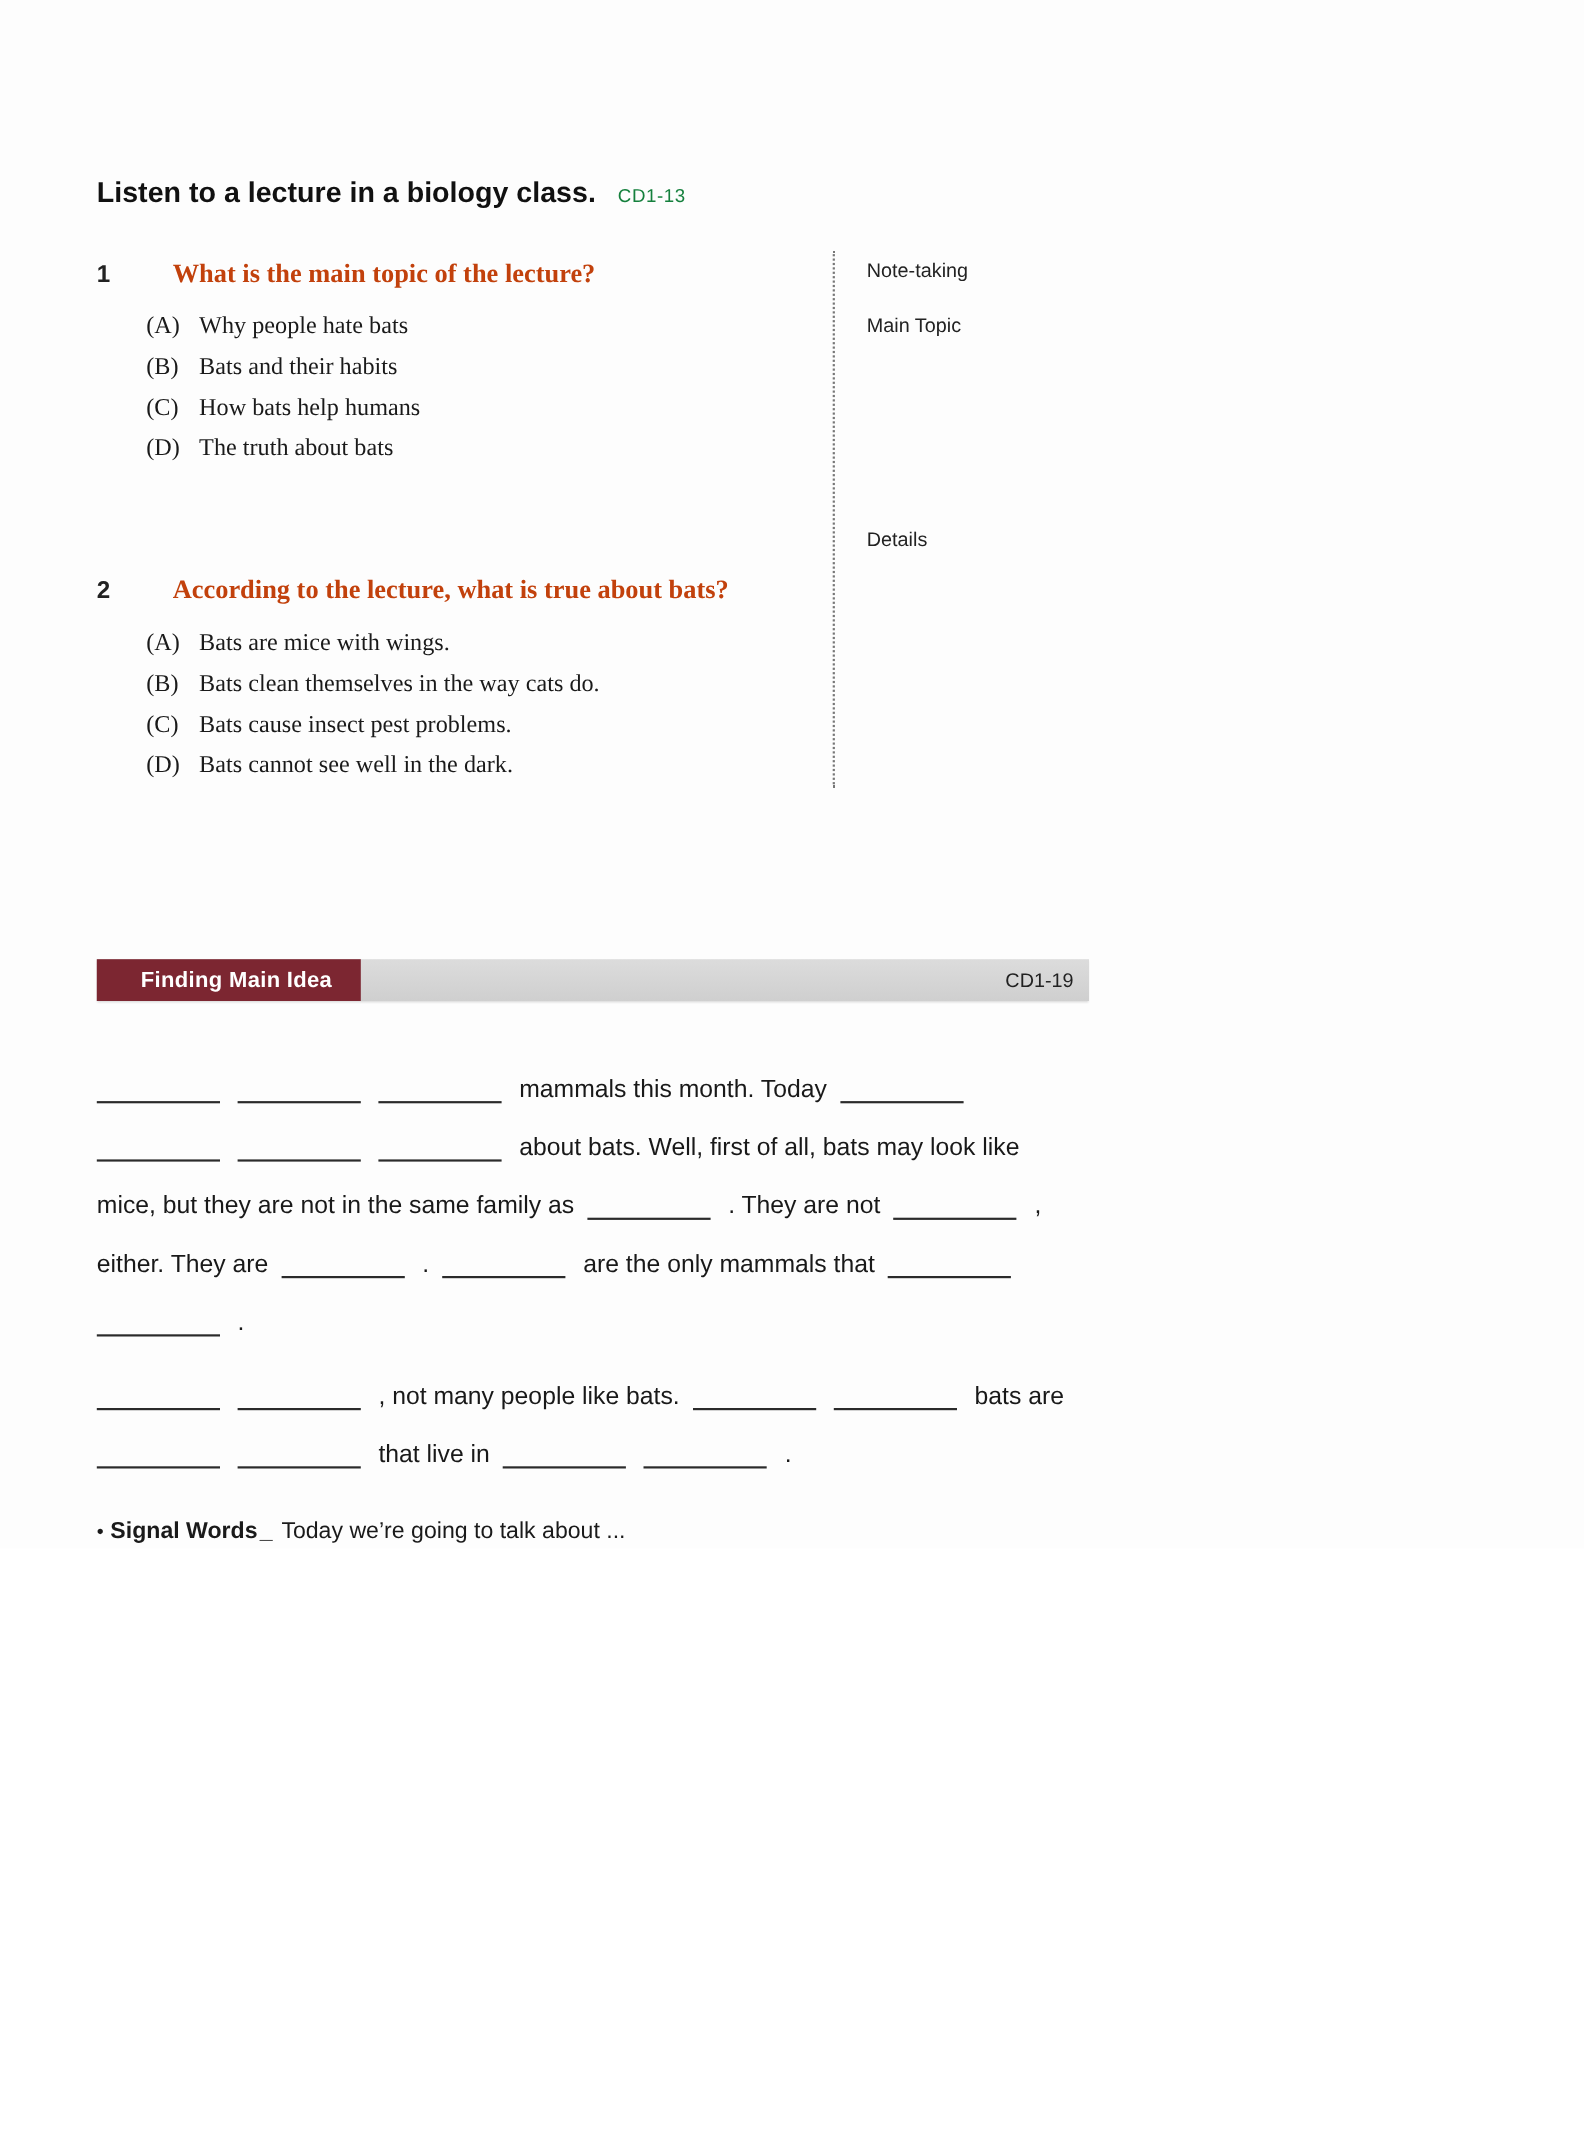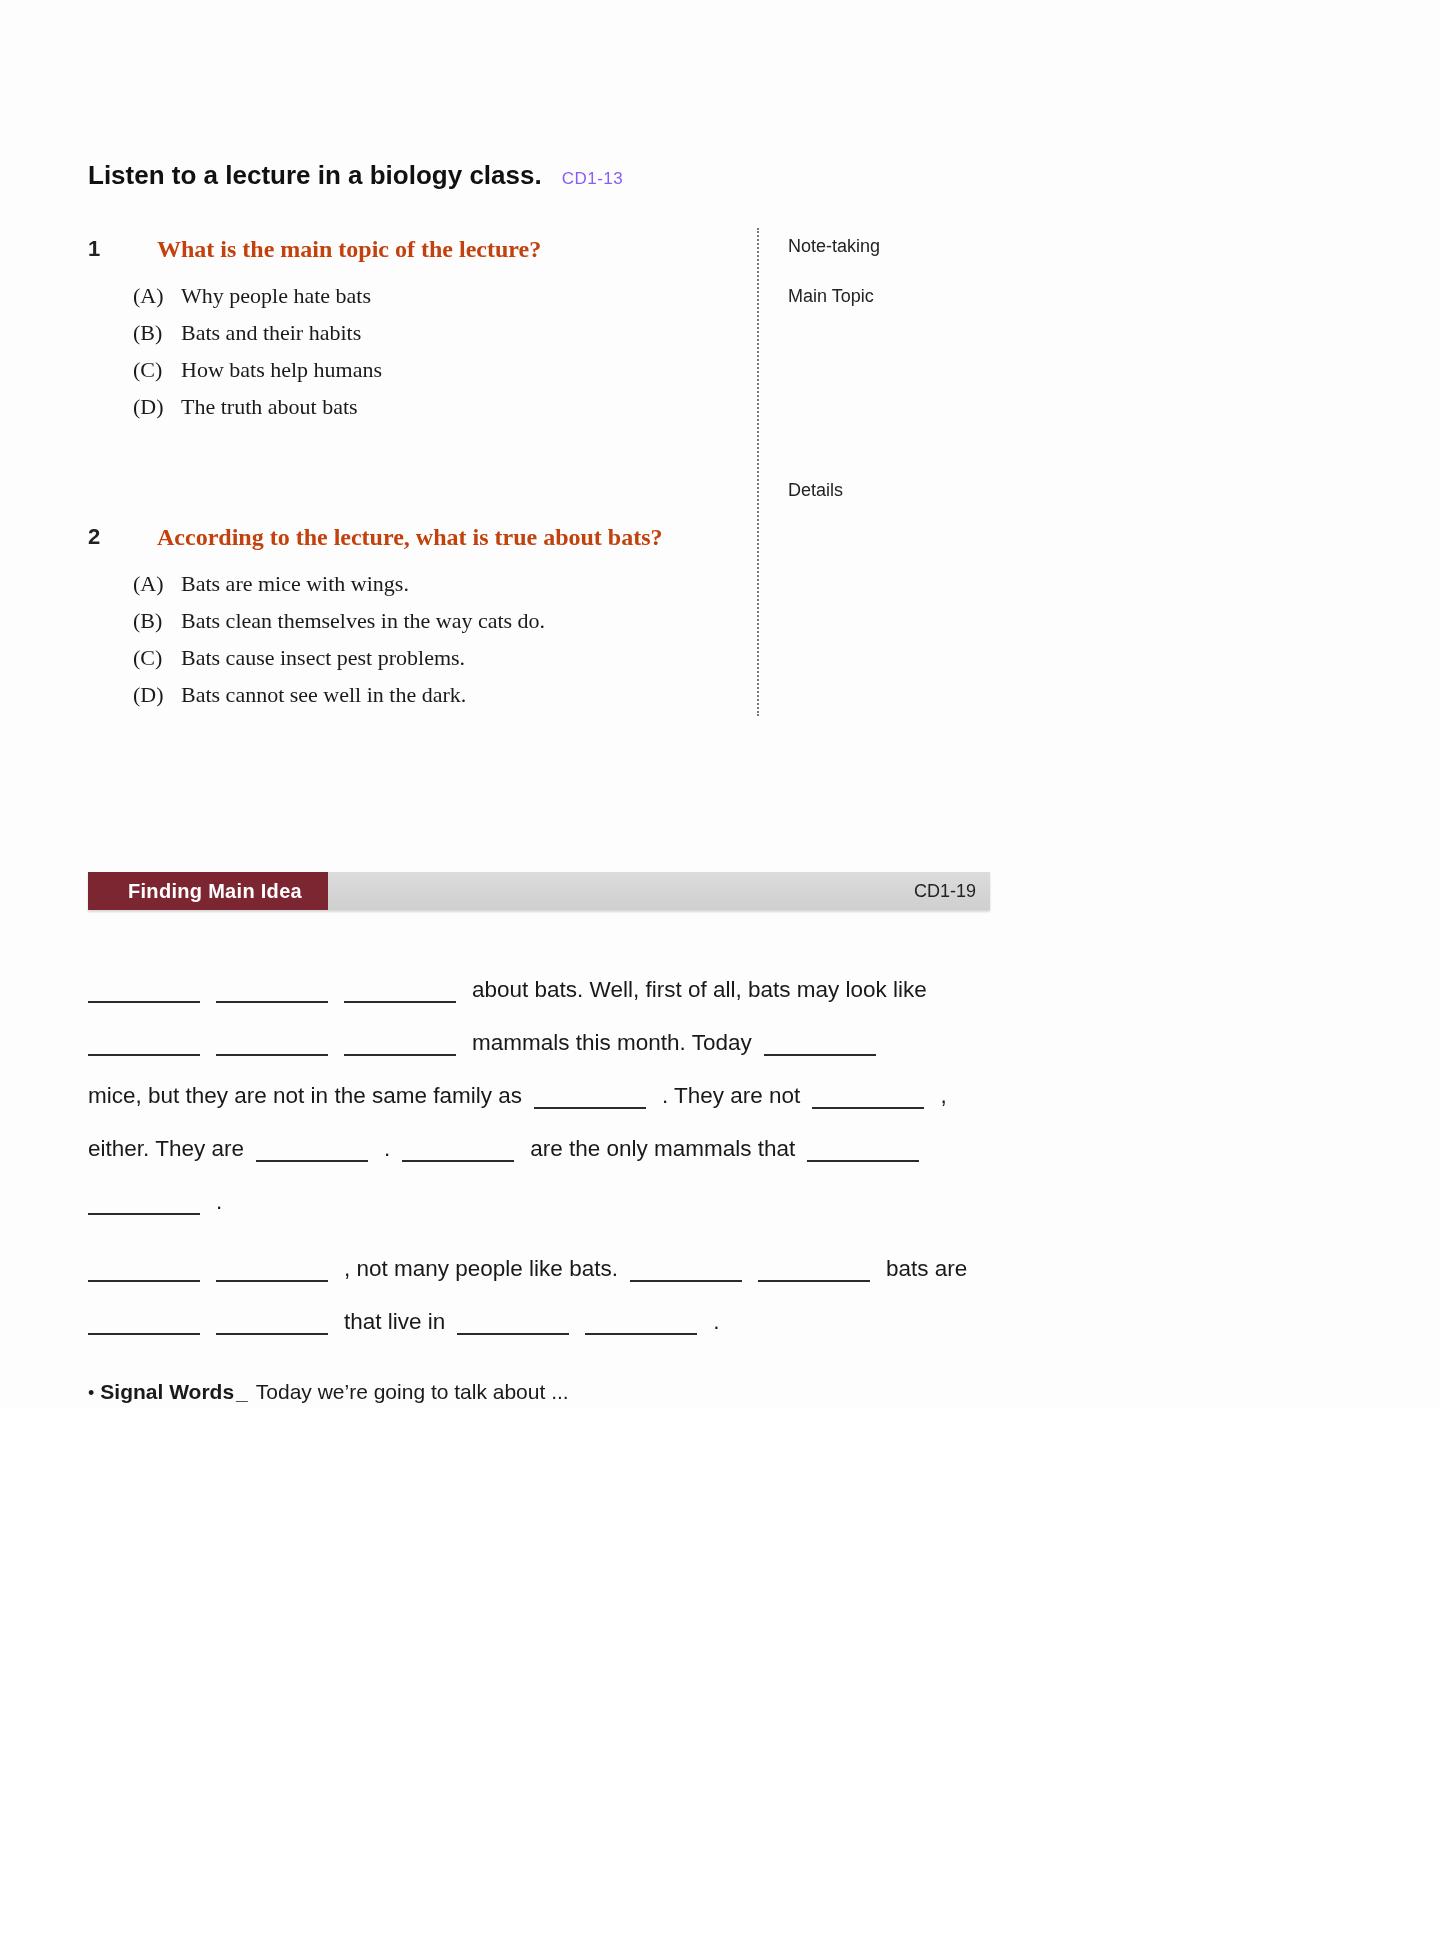--- a/index.html
+++ b/index.html
@@ -10,21 +10,21 @@
     height:1408px;
     background:#fdfdfd;
     font-family:"Liberation Sans", sans-serif;
     color:#1a1a1a;
     overflow:hidden;
   }
 
   
   .title-row { position:absolute; left:88px; top:160px; display:flex; align-items:baseline; gap:20px; }
   .page-title { font-size:26px; font-weight:bold; color:#111; }
-  .cd-label { font-size:17px; color:#8b5cf6; letter-spacing:0.5px; }
+  .cd-label { font-size:17px; color:#15803d; letter-spacing:0.5px; }
 
   
   .question { position:absolute; left:88px; width:650px; font-family:"Liberation Serif", serif; }
   .q-head { display:flex; gap:0; }
   .q-num { width:45px; font-family:"Liberation Sans", sans-serif; font-size:22px; font-weight:bold; color:#222; }
   .q-text { font-size:24px; font-weight:bold; color:#c2410c;margin-left:24px; }
   .options { margin-top:14px; margin-left:45px; }
   .option { display:flex; height:37px; align-items:center; }
   .opt-label { width:48px; font-size:22px; }
   .opt-text { font-size:22px; }
@@ -148,28 +148,28 @@
     <div class="section-chip" style="background: rgb(124, 38, 49);">Finding Main Idea</div>
     <span class="section-cd">CD1-19</span>
   </div>
 
   <div class="cloze">
       <div class="cloze-paragraph">
         <div class="cloze-line">
           <span class="blank"></span>
           <span class="blank"></span>
           <span class="blank"></span>
+          <span class="cloze-text">mammals this month. Today</span>
+          <span class="blank"></span>
+        </div>
+        <div class="cloze-line">
+          <span class="blank"></span>
+          <span class="blank"></span>
+          <span class="blank"></span>
           <span class="cloze-text">about bats. Well, first of all, bats may look like</span>
-        </div>
-        <div class="cloze-line">
-          <span class="blank"></span>
-          <span class="blank"></span>
-          <span class="blank"></span>
-          <span class="cloze-text">mammals this month. Today</span>
-          <span class="blank"></span>
         </div>
         <div class="cloze-line">
           <span class="cloze-text">mice, but they are not in the same family as</span>
           <span class="blank"></span>
           <span class="cloze-text">. They are not</span>
           <span class="blank"></span>
           <span class="cloze-text">,</span>
         </div>
         <div class="cloze-line">
           <span class="cloze-text">either. They are</span>

